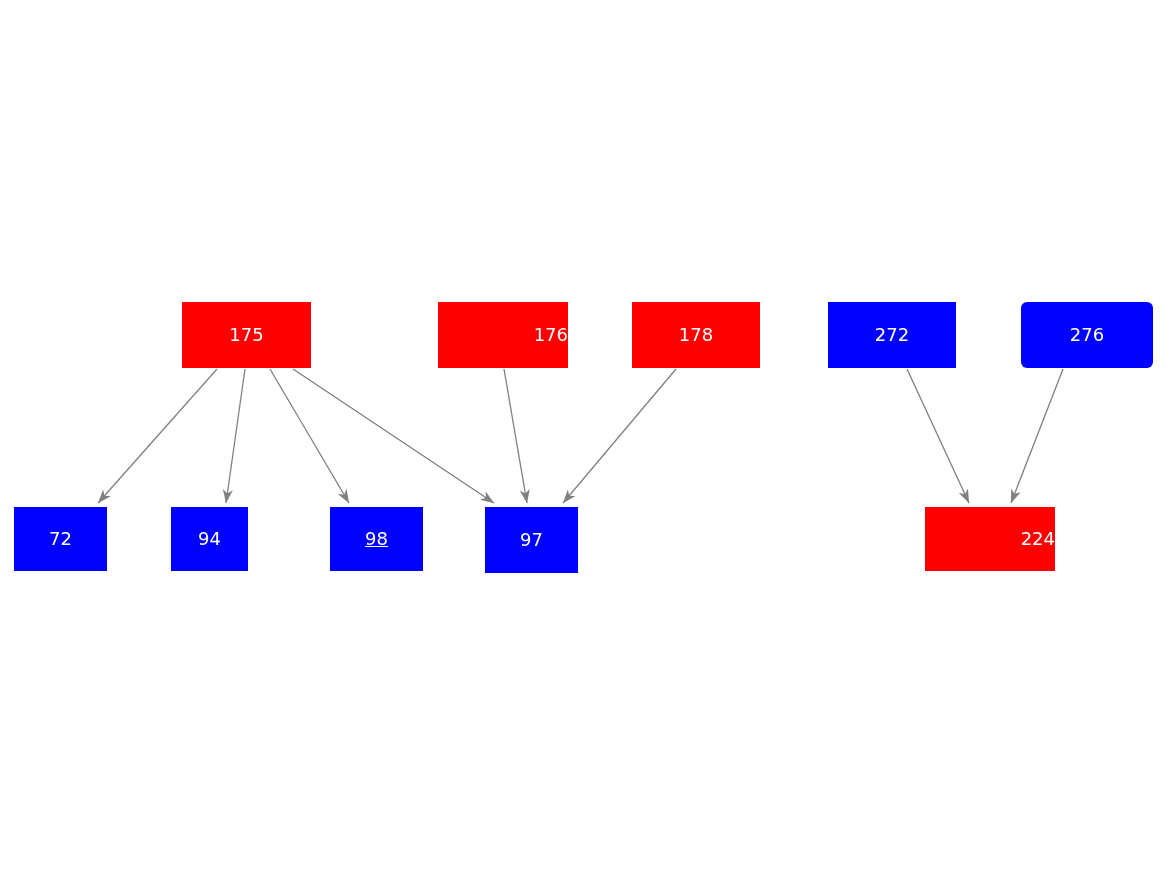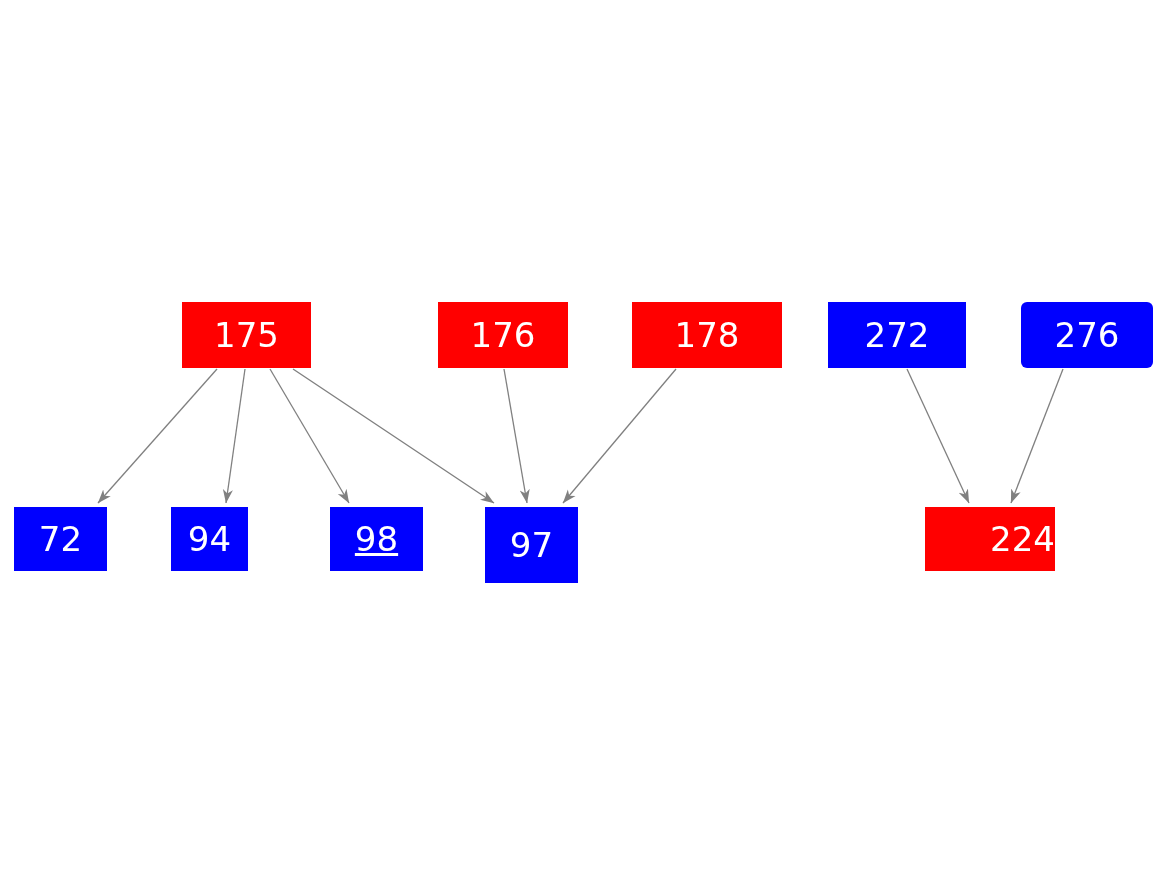--- a/index.html
+++ b/index.html
@@ -26,21 +26,21 @@
     height: 875px;
     pointer-events: none;
   }
   .graph-node {
     position: absolute;
     display: flex;
     align-items: center;
     justify-content: center;
     color: #ffffff;
     font-family: "DejaVu Sans", sans-serif;
-    font-size: 34px;
+    font-size: 18px;
     line-height: 1;
     letter-spacing: 0px;
     box-sizing: border-box;
     user-select: none;
   }
   .graph-node.red   { background: #ff0000; }
   .graph-node.blue  { background: #0000ff; }
   .node-label { pointer-events: none; }
 </style>
 </head>
@@ -63,42 +63,42 @@
         <line x1="676" y1="369" x2="563" y2="503" stroke="#808080" stroke-width="1.3" marker-end="url(#arrowhead)"></line>
         <line x1="907" y1="369" x2="969" y2="503" stroke="#808080" stroke-width="1.3" marker-end="url(#arrowhead)"></line>
         <line x1="1063" y1="369" x2="1011" y2="503" stroke="#808080" stroke-width="1.3" marker-end="url(#arrowhead)"></line>
       </g>
   </svg>
 
   <div id="nodes-group">
       <div class="graph-node red" style="left: 182px; top: 302px; width: 129px; height: 66px;">
         <span class="node-label">175</span>
       </div>
-      <div class="graph-node red" style="left: 438px; top: 302px; width: 130px; height: 66px;">
+      <div class="graph-node red" style="left: 438px; top: 302px; width: 130px; height: 66px; justify-content: flex-end;">
         <span class="node-label">176</span>
       </div>
-      <div class="graph-node red" style="left: 632px; top: 302px; width: 150px; height: 66px;">
+      <div class="graph-node red" style="left: 632px; top: 302px; width: 128px; height: 66px;">
         <span class="node-label">178</span>
       </div>
-      <div class="graph-node blue" style="left: 828px; top: 302px; width: 138px; height: 66px;">
+      <div class="graph-node blue" style="left: 828px; top: 302px; width: 128px; height: 66px;">
         <span class="node-label">272</span>
       </div>
       <div class="graph-node blue" style="left: 1021px; top: 302px; width: 132px; height: 66px; border-radius: 6px;">
         <span class="node-label">276</span>
       </div>
       <div class="graph-node blue" style="left: 14px; top: 507px; width: 93px; height: 64px;">
         <span class="node-label">72</span>
       </div>
       <div class="graph-node blue" style="left: 171px; top: 507px; width: 77px; height: 64px;">
         <span class="node-label">94</span>
       </div>
       <div class="graph-node blue" style="left: 330px; top: 507px; width: 93px; height: 64px; text-decoration: underline;">
         <span class="node-label">98</span>
       </div>
-      <div class="graph-node blue" style="left: 485px; top: 507px; width: 93px; height: 76px;">
+      <div class="graph-node blue" style="left: 485px; top: 507px; width: 93px; height: 66px;">
         <span class="node-label">97</span>
       </div>
       <div class="graph-node red" style="left: 925px; top: 507px; width: 130px; height: 64px; justify-content: flex-end;">
         <span class="node-label">224</span>
       </div>
     </div>
 
 </div>
 
 </body></html>

